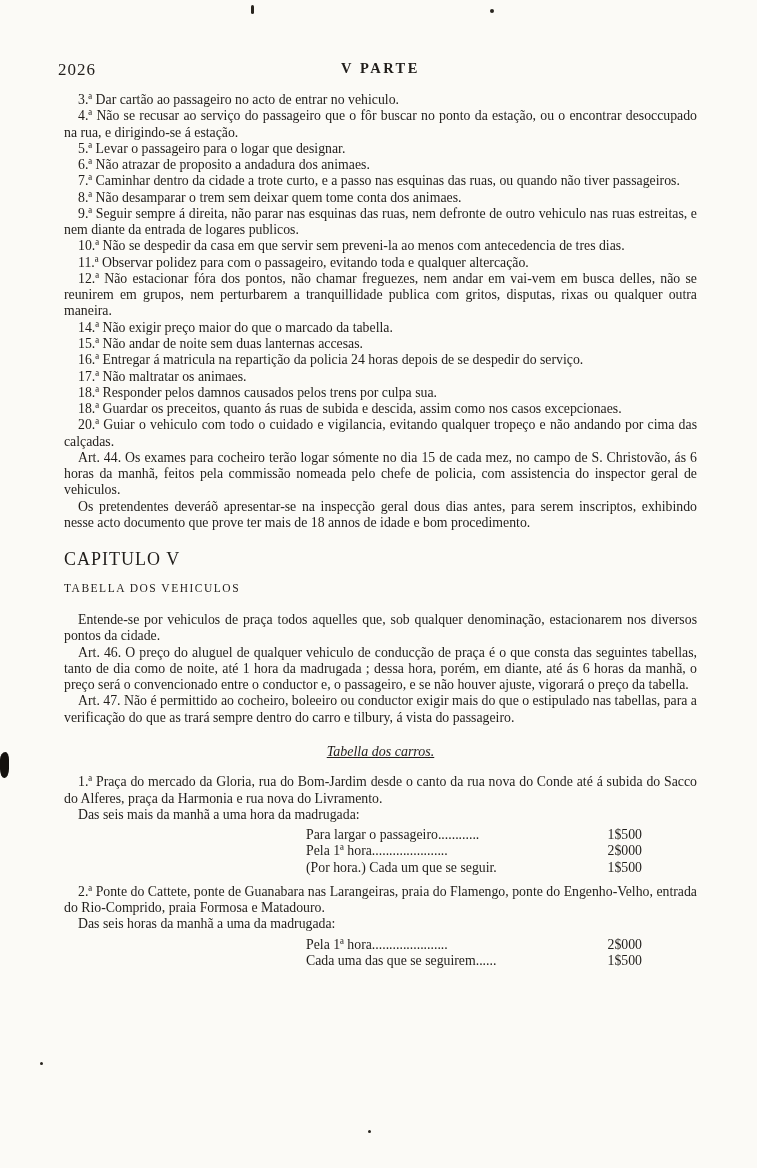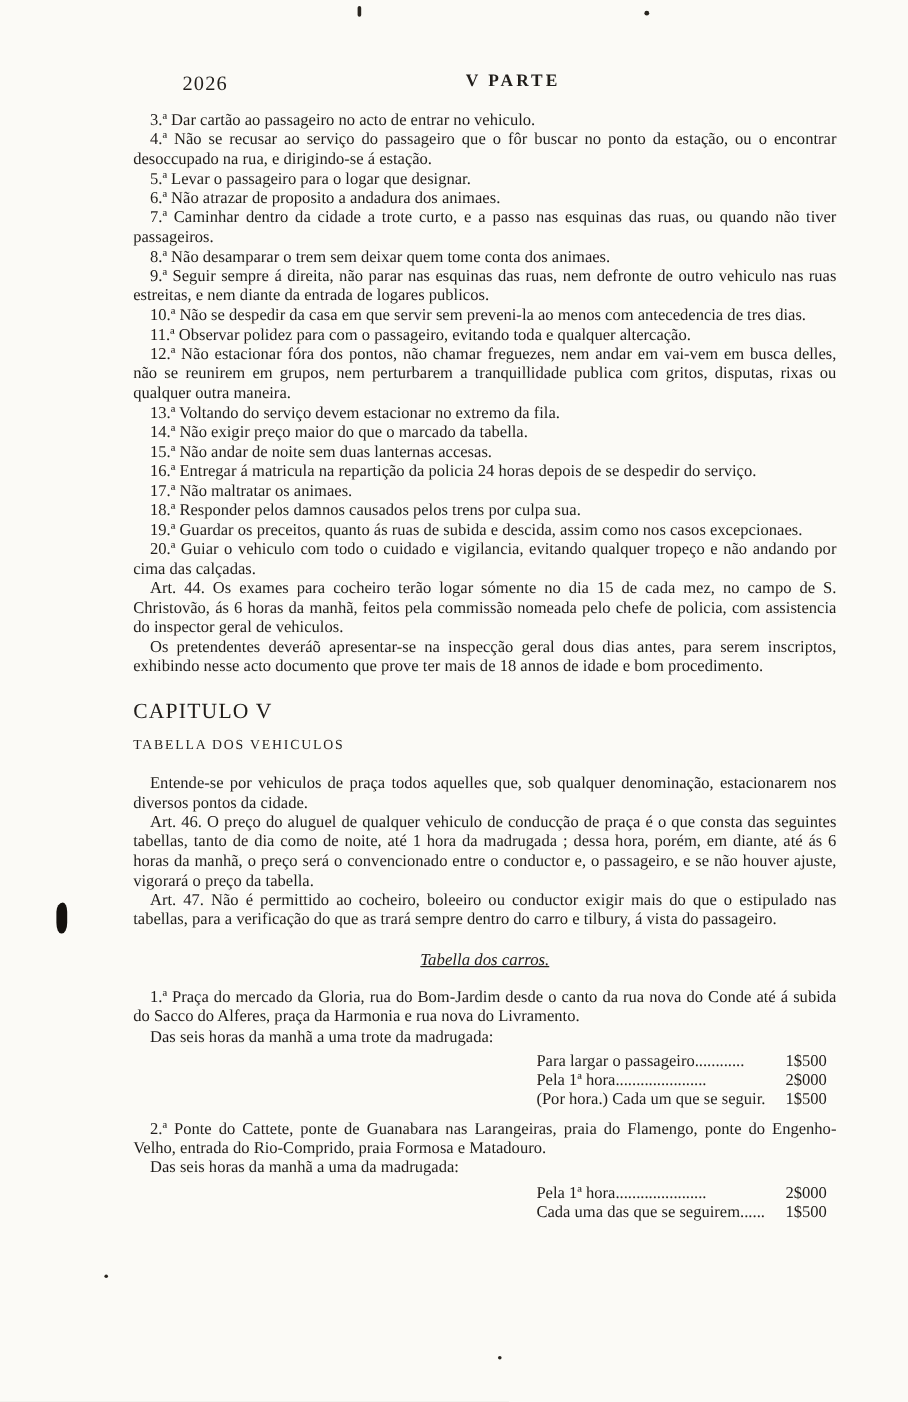--- a/index.html
+++ b/index.html
@@ -1,15 +1,15 @@
 <!DOCTYPE html>
 <html><head>
 <meta charset="utf-8">
 <style>
-  * { box-sizing: border-box; margin-left: 47px; }
+  * { box-sizing: border-box; }
   html, body { margin: 0; padding: 0; }
   body { background: #d9d7d1; }
   .page {
     width: 757px;
     height: 1168px;
     margin: 0 auto;
     position: relative;
     background: #fbfaf6;
     color: #201d1a;
     font-family: "Liberation Serif", "DejaVu Serif", serif;
@@ -64,45 +64,44 @@
     <p class="para">3.ª Dar cartão ao passageiro no acto de entrar no vehiculo.</p>
     <p class="para">4.ª Não se recusar ao serviço do passageiro que o fôr buscar no ponto da estação, ou o encontrar desoccupado na rua, e dirigindo-se á estação.</p>
     <p class="para">5.ª Levar o passageiro para o logar que designar.</p>
     <p class="para">6.ª Não atrazar de proposito a andadura dos animaes.</p>
     <p class="para">7.ª Caminhar dentro da cidade a trote curto, e a passo nas esquinas das ruas, ou quando não tiver passageiros.</p>
     <p class="para">8.ª Não desamparar o trem sem deixar quem tome conta dos animaes.</p>
     <p class="para">9.ª Seguir sempre á direita, não parar nas esquinas das ruas, nem defronte de outro vehiculo nas ruas estreitas, e nem diante da entrada de logares publicos.</p>
     <p class="para">10.ª Não se despedir da casa em que servir sem preveni-la ao menos com antecedencia de tres dias.</p>
     <p class="para">11.ª Observar polidez para com o passageiro, evitando toda e qualquer altercação.</p>
     <p class="para">12.ª Não estacionar fóra dos pontos, não chamar freguezes, nem andar em vai-vem em busca delles, não se reunirem em grupos, nem perturbarem a tranquillidade publica com gritos, disputas, rixas ou qualquer outra maneira.</p>
-    <p class="para">13.ª Voltando do serviço devem estacionar no extremo da fila.</p>
     <p class="para">14.ª Não exigir preço maior do que o marcado da tabella.</p>
     <p class="para">15.ª Não andar de noite sem duas lanternas accesas.</p>
     <p class="para">16.ª Entregar á matricula na repartição da policia 24 horas depois de se despedir do serviço.</p>
     <p class="para">17.ª Não maltratar os animaes.</p>
     <p class="para">18.ª Responder pelos damnos causados pelos trens por culpa sua.</p>
-    <p class="para">19.ª Guardar os preceitos, quanto ás ruas de subida e descida, assim como nos casos excepcionaes.</p>
+    <p class="para">18.ª Guardar os preceitos, quanto ás ruas de subida e descida, assim como nos casos excepcionaes.</p>
     <p class="para">20.ª Guiar o vehiculo com todo o cuidado e vigilancia, evitando qualquer tropeço e não andando por cima das calçadas.</p>
     <p class="para">Art. 44. Os exames para cocheiro terão logar sómente no dia 15 de cada mez, no campo de S. Christovão, ás 6 horas da manhã, feitos pela commissão nomeada pelo chefe de policia, com assistencia do inspector geral de vehiculos.</p>
     <p class="para">Os pretendentes deveráõ apresentar-se na inspecção geral dous dias antes, para serem inscriptos, exhibindo nesse acto documento que prove ter mais de 18 annos de idade e bom procedimento.</p>
   </div>
 
   <div class="chapter">
     <div class="chapter-title">CAPITULO V</div>
     <div class="chapter-subtitle">TABELLA DOS VEHICULOS</div>
     <p class="para">Entende-se por vehiculos de praça todos aquelles que, sob qualquer denominação, estacionarem nos diversos pontos da cidade.</p>
     <p class="para">Art. 46. O preço do aluguel de qualquer vehiculo de conducção de praça é o que consta das seguintes tabellas, tanto de dia como de noite, até 1 hora da madrugada ; dessa hora, porém, em diante, até ás 6 horas da manhã, o preço será o convencionado entre o conductor e, o passageiro, e se não houver ajuste, vigorará o preço da tabella.</p>
     <p class="para">Art. 47. Não é permittido ao cocheiro, boleeiro ou conductor exigir mais do que o estipulado nas tabellas, para a verificação do que as trará sempre dentro do carro e tilbury, á vista do passageiro.</p>
   </div>
 
   <div class="carros">
     <div class="carros-title">Tabella dos carros.</div>
 
     <p class="para">1.ª Praça do mercado da Gloria, rua do Bom-Jardim desde o canto da rua nova do Conde até á subida do Sacco do Alferes, praça da Harmonia e rua nova do Livramento.</p>
-    <p class="para">Das seis horas da manhã a uma trote da madrugada:</p>
+    <p class="para">Das seis mais da manhã a uma hora da madrugada:</p>
     <div class="price-block">
       <div class="price-row">
         <span class="price-label">Para largar o passageiro............</span>
         <span class="price-value">1$500</span>
       </div>
       <div class="price-row">
         <span class="price-label">Pela 1ª hora......................</span>
         <span class="price-value">2$000</span>
       </div>
       <div class="price-row">

